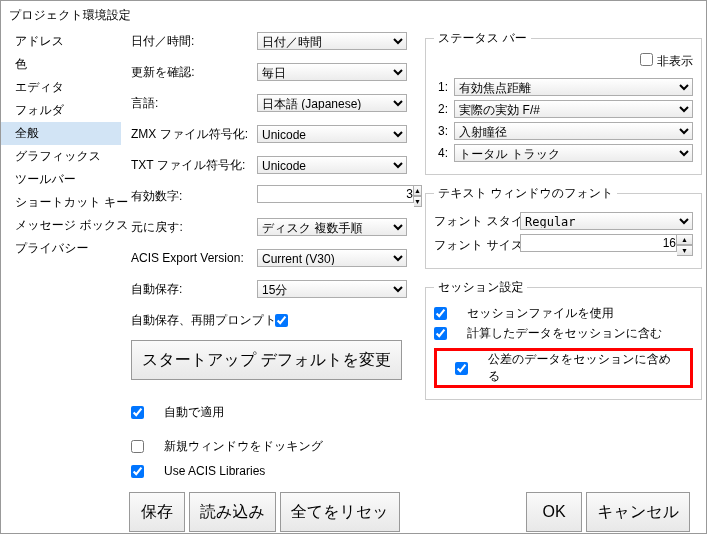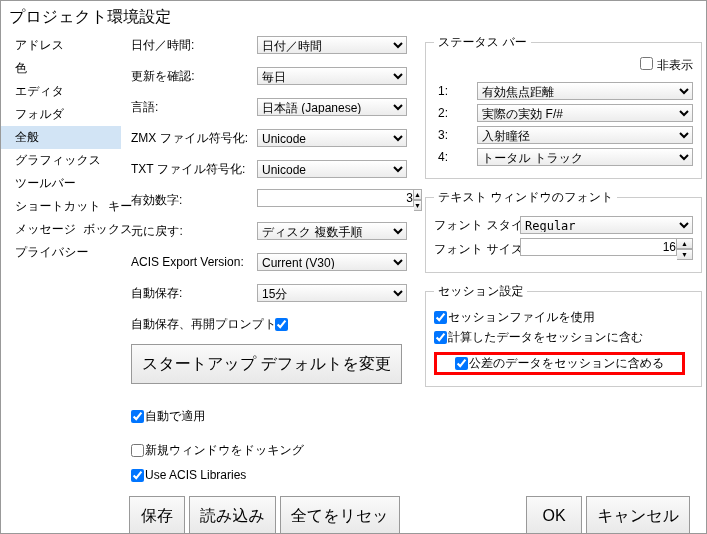--- a/index.html
+++ b/index.html
@@ -8,32 +8,31 @@
     font-size: 12px;
     color: #000;
     background: #fff;
     width: 707px;
     height: 534px;
     border: 1px solid #999;
     overflow: hidden;
   }
   .title {
     padding: 6px 8px 2px;
-    font-size: 16px;
+    font-size: 12px;
     background: #fff;
   }
   .content {
     display: flex;
     height: 460px;
     background: #fff;
   }
   .sidebar {
     width: 120px;
     padding: 4px 0;
-    font-family: Liberation Mono, monospace;
   }
   .sidebar-item {
     padding: 3px 4px 3px 14px;
     cursor: default;
     white-space: nowrap;
   }
   .sidebar-item.selected {
     background: #d2e4f5;
   }
   .main {
@@ -102,36 +101,36 @@
     font-size: 16px;
     height: 40px;
     border: 1px solid #999;
     background: linear-gradient(#fafafa, #e8e8e8);
     padding: 2px 10px;
     cursor: default;
   }
   .checkbox-row {
     display: flex;
     align-items: center;
-    gap: 1px;
+    gap: 20px;
   }
   .checkbox-row input { width: 13px; height: 13px; }
   fieldset {
     border: 1px solid #ccc;
     padding: 6px 8px 8px;
   }
   legend { padding: 0 4px; }
   .statusbar-grid .row {
     display: flex;
     align-items: center;
     gap: 6px;
     margin: 4px 0;
   }
   .statusbar-grid .num { width: 14px; text-align: right; }
-  .statusbar-grid select { flex: 1; margin-left: 23px; }
+  .statusbar-grid select { flex: 1; }
   .hide-row {
     display: flex;
     justify-content: flex-end;
     align-items: flex-start;
     gap: 4px;
     padding-bottom: 4px;
   }
   .font-grid .frow {
     display: flex;
     align-items: center;

